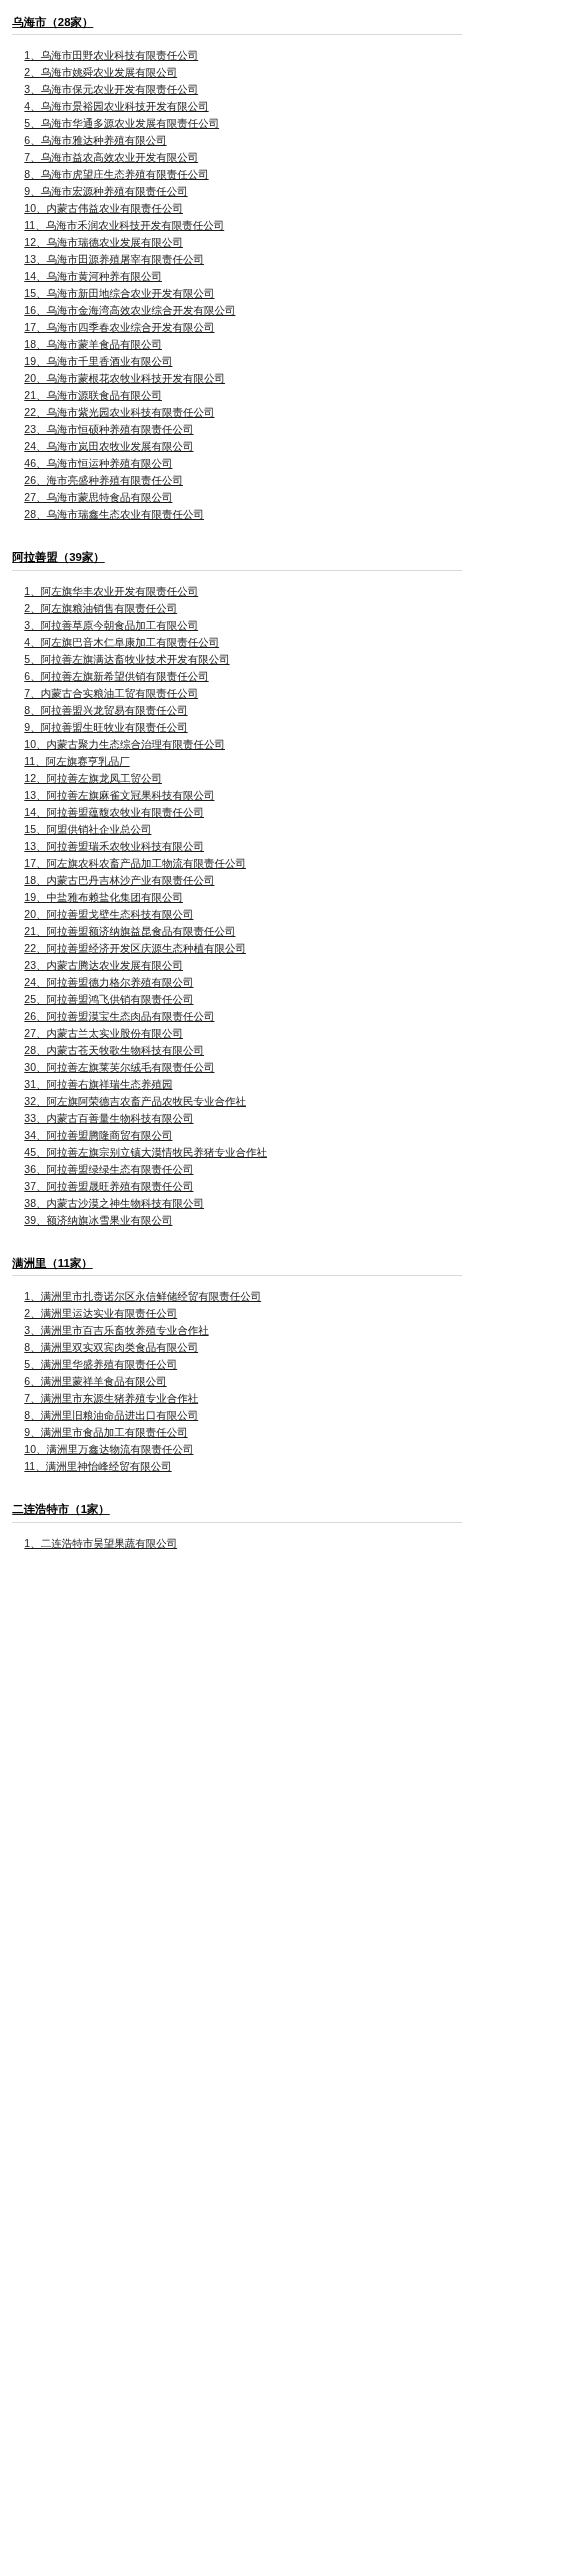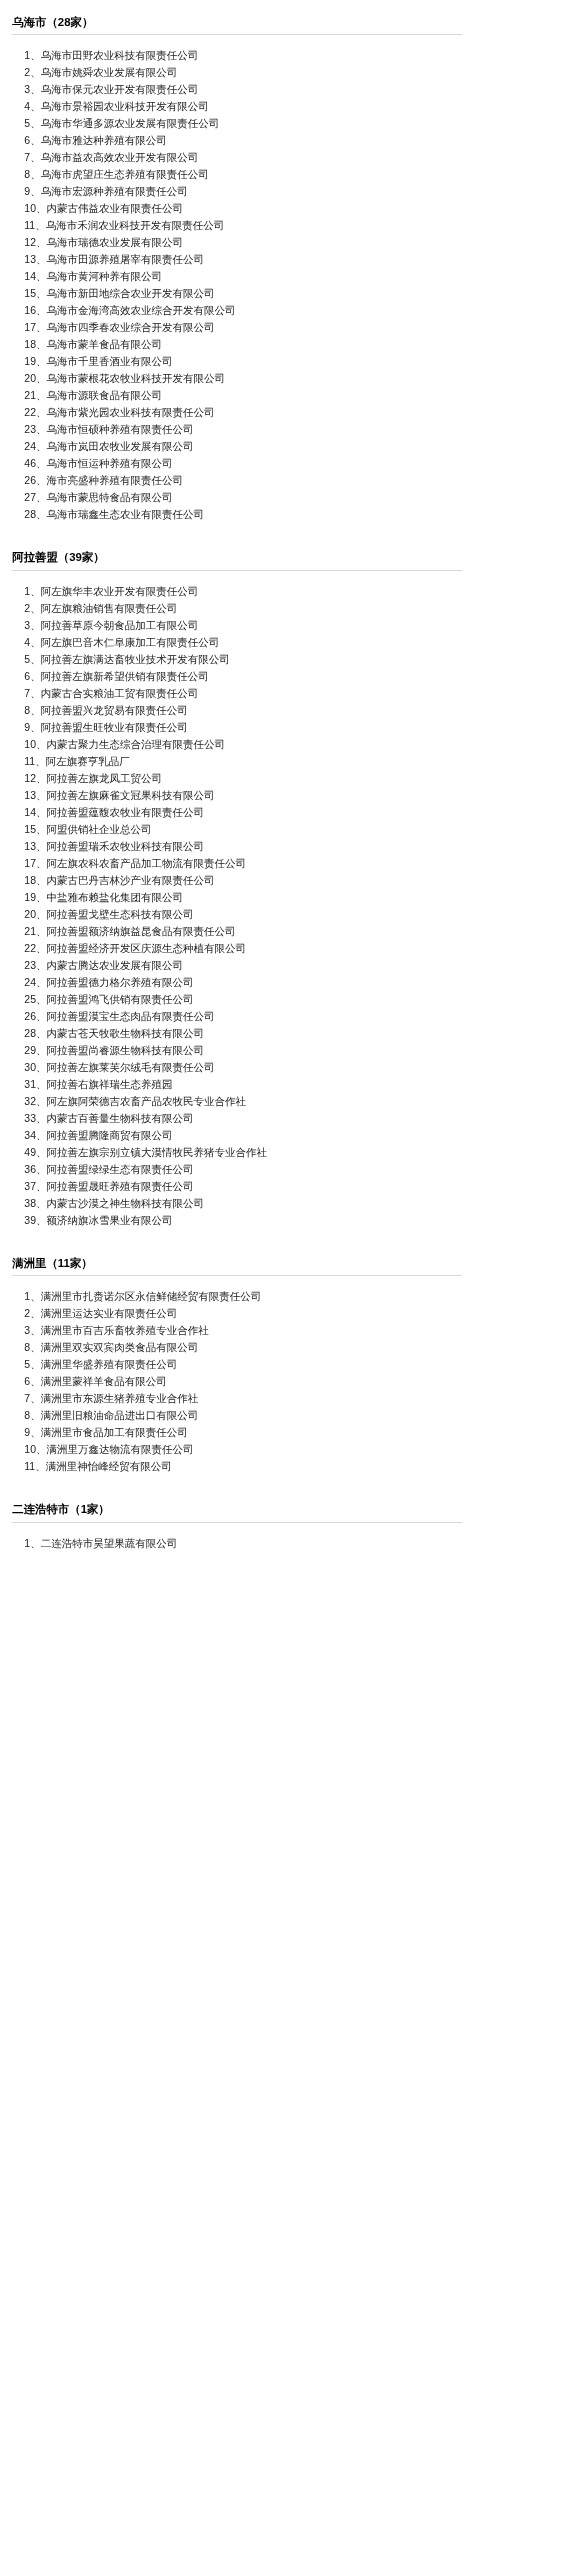--- a/index.html
+++ b/index.html
@@ -9,20 +9,21 @@
   }
   body {
     width: 585px;
     font-family: "Liberation Sans", "DejaVu Sans", sans-serif;
     color: #1a1a1a;
   }
   .page {
     width: 474px;
     box-sizing: border-box;
     padding: 8.8px 12.3px 12.3px 12.3px;
+    text-decoration: underline;
   }
   .section {
     margin-bottom: 3.5px;
   }
   .section-title {
     font-size: 11.4px;
     font-weight: bold;
     color: #000000;
     padding: 5.3px 0 2.6px 0;
     line-height: 16px;
@@ -114,28 +115,28 @@
       <li>17、阿左旗农科农畜产品加工物流有限责任公司</li>
       <li>18、内蒙古巴丹吉林沙产业有限责任公司</li>
       <li>19、中盐雅布赖盐化集团有限公司</li>
       <li>20、阿拉善盟戈壁生态科技有限公司</li>
       <li>21、阿拉善盟额济纳旗益昆食品有限责任公司</li>
       <li>22、阿拉善盟经济开发区庆源生态种植有限公司</li>
       <li>23、内蒙古腾达农业发展有限公司</li>
       <li>24、阿拉善盟德力格尔养殖有限公司</li>
       <li>25、阿拉善盟鸿飞供销有限责任公司</li>
       <li>26、阿拉善盟漠宝生态肉品有限责任公司</li>
+      <li>27、内蒙古兰太实业股份有限公司</li>
       <li>28、内蒙古苍天牧歌生物科技有限公司</li>
-      <li>29、阿拉善盟尚睿源生物科技有限公司</li>
       <li>30、阿拉善左旗莱芙尔绒毛有限责任公司</li>
       <li>31、阿拉善右旗祥瑞生态养殖园</li>
       <li>32、阿左旗阿荣德吉农畜产品农牧民专业合作社</li>
       <li>33、内蒙古百善量生物科技有限公司</li>
       <li>34、阿拉善盟腾隆商贸有限公司</li>
-      <li>49、阿拉善左旗宗别立镇大漠情牧民养猪专业合作社</li>
+      <li>45、阿拉善左旗宗别立镇大漠情牧民养猪专业合作社</li>
       <li>36、阿拉善盟绿绿生态有限责任公司</li>
       <li>37、阿拉善盟晟旺养殖有限责任公司</li>
       <li>38、内蒙古沙漠之神生物科技有限公司</li>
       <li>39、额济纳旗冰雪果业有限公司</li>
     </ol>
   </div>
 
   <div class="spacer"></div>
 
   <div class="section">

